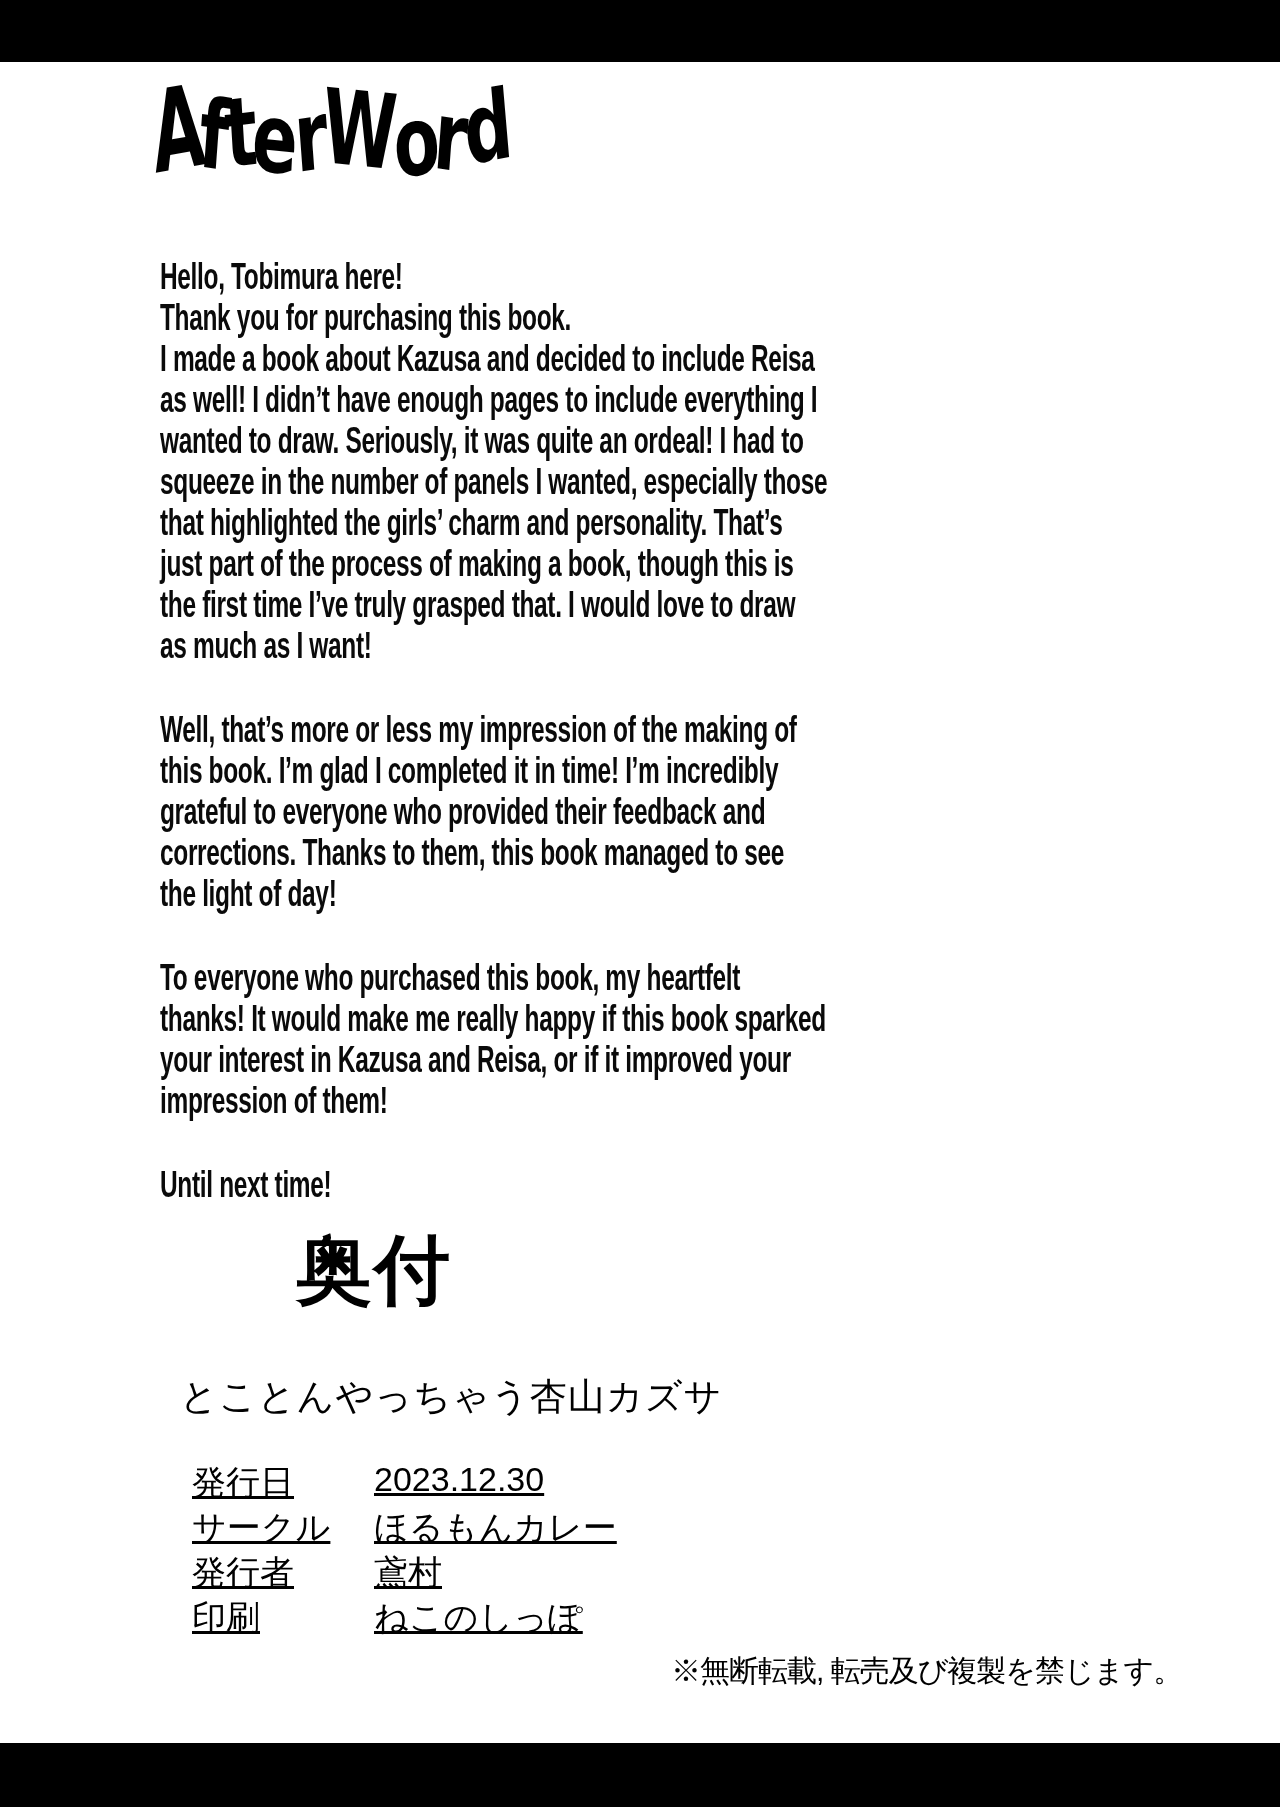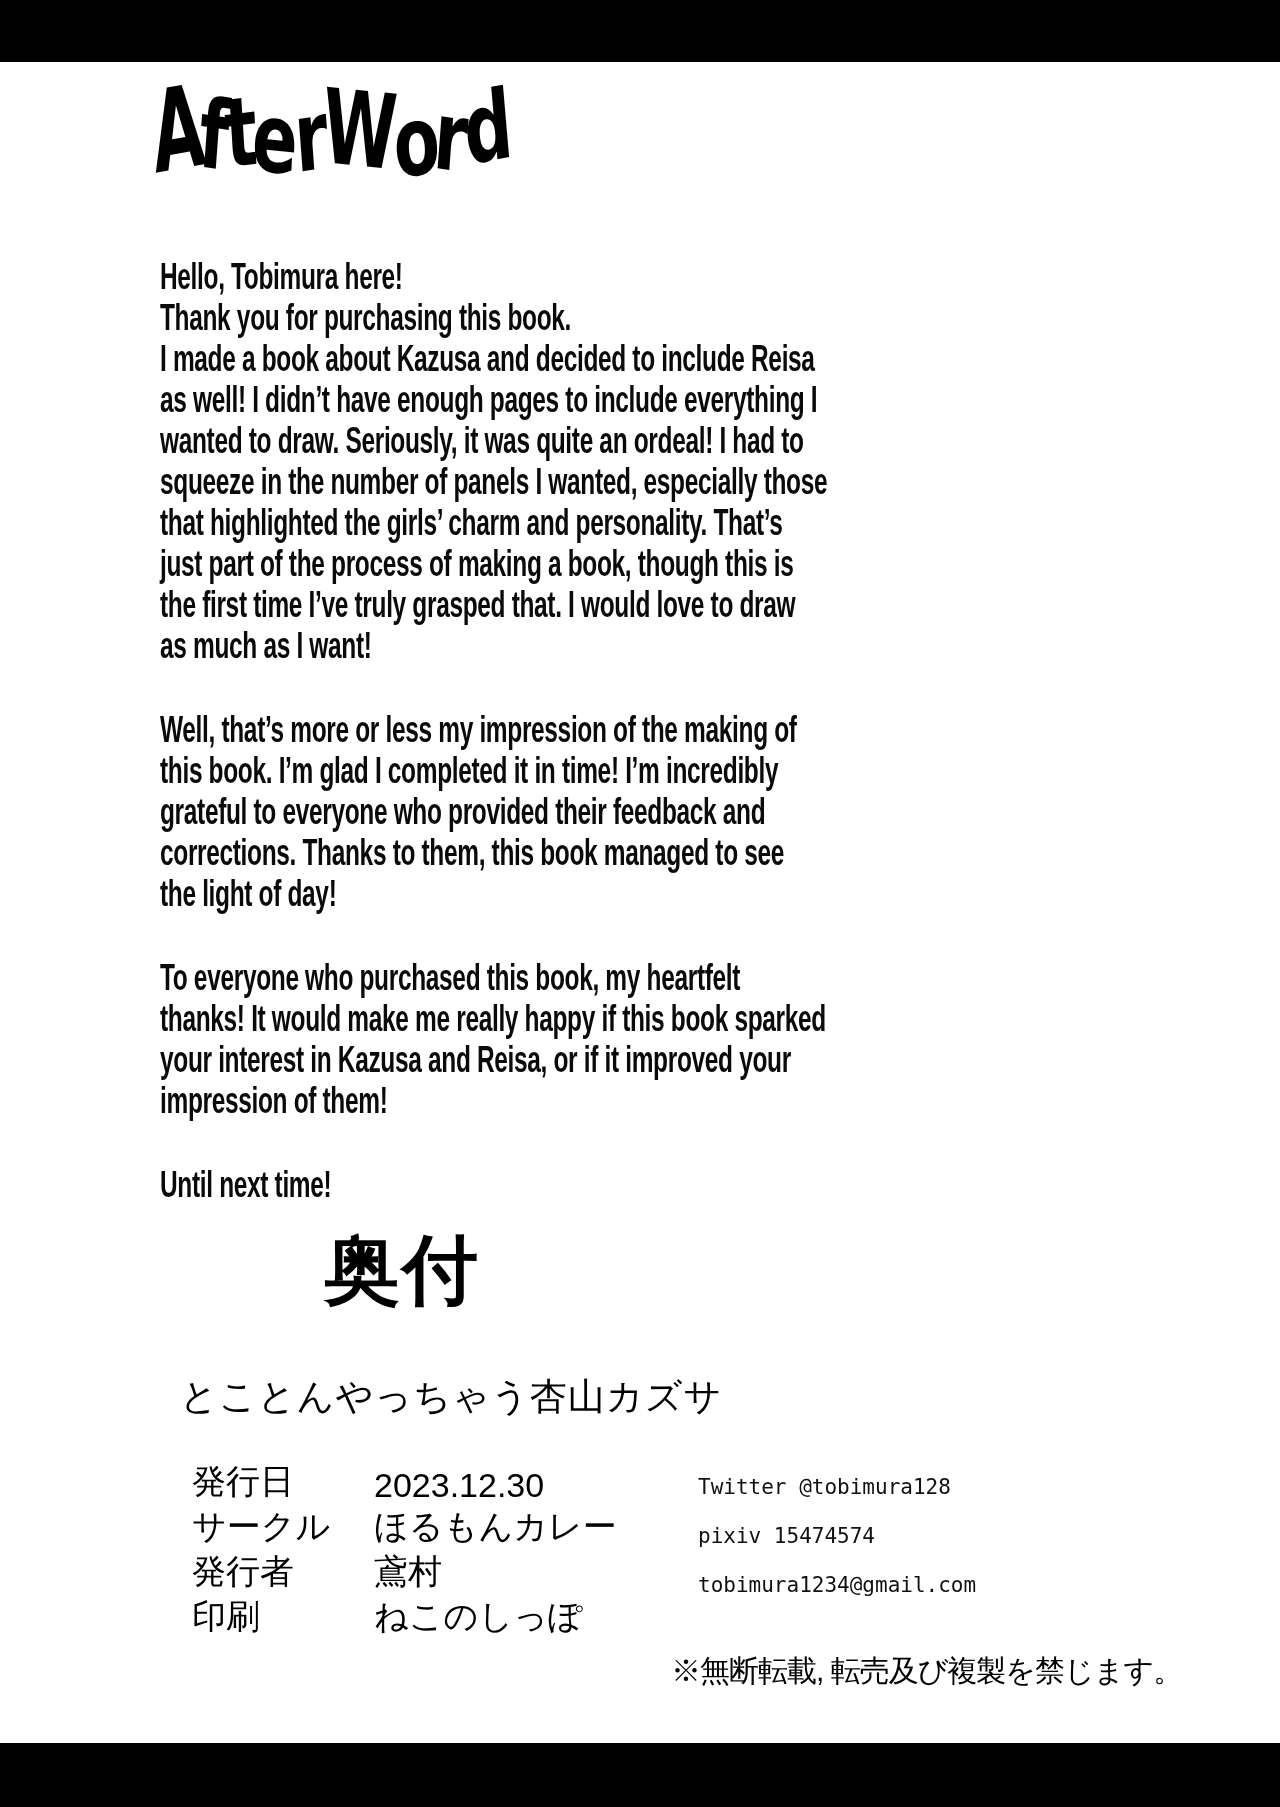--- a/index.html
+++ b/index.html
@@ -41,31 +41,30 @@
     letter-spacing:-0.5px;
     transform:scaleX(0.68);transform-origin:left top;
     color:#0a0a0a;
   }
   .body-text p{margin:0 0 43px 0;white-space:pre-line;}
 
   .okuzuke-heading{
     position:absolute;left:296px;top:1220px;
     font-size:76px;font-weight:900;letter-spacing:2px;
     font-family:"Liberation Sans", sans-serif;
-    margin-left:28px;
   }
   .book-title{
     position:absolute;left:180px;top:1372px;
     font-size:37px;font-weight:400;letter-spacing:1px;
   }
   .colophon{
     position:absolute;left:192px;top:1460px;
     font-size:34px;font-weight:400;
   }
-  .colophon .row{display:flex;height:45px;align-items:flex-end;}
+  .colophon .row{display:flex;height:45px;align-items:flex-start;text-decoration:underline;}
   .colophon .lbl{width:182px;flex:none;}
   .contacts{
     position:absolute;left:698px;top:1462px;
     font-family:"DejaVu Sans Mono", monospace;
     font-size:21px;color:#111;
   }
   .contacts .row{height:49px;display:flex;align-items:center;}
   .notice{
     position:absolute;left:671px;top:1628px;
     font-size:30px;letter-spacing:-1px;white-space:nowrap;margin-top:23px;
@@ -119,23 +118,18 @@
     <div class="row">
       <span class="lbl">発行者</span>
       <span class="val">鳶村</span>
     </div>
     <div class="row">
       <span class="lbl">印刷</span>
       <span class="val">ねこのしっぽ</span>
     </div>
   </div>
 
-  <div class="contacts">
-    <div class="row">Twitter @tobimura128</div>
-    <div class="row">pixiv 15474574</div>
-    <div class="row">tobimura1234@gmail.com</div>
-  </div>
 
   <div class="notice">※無断転載, 転売及び複製を禁じます。</div>
 
   <div class="band band-bottom"></div>
 
 </div>
 
 </body></html>

